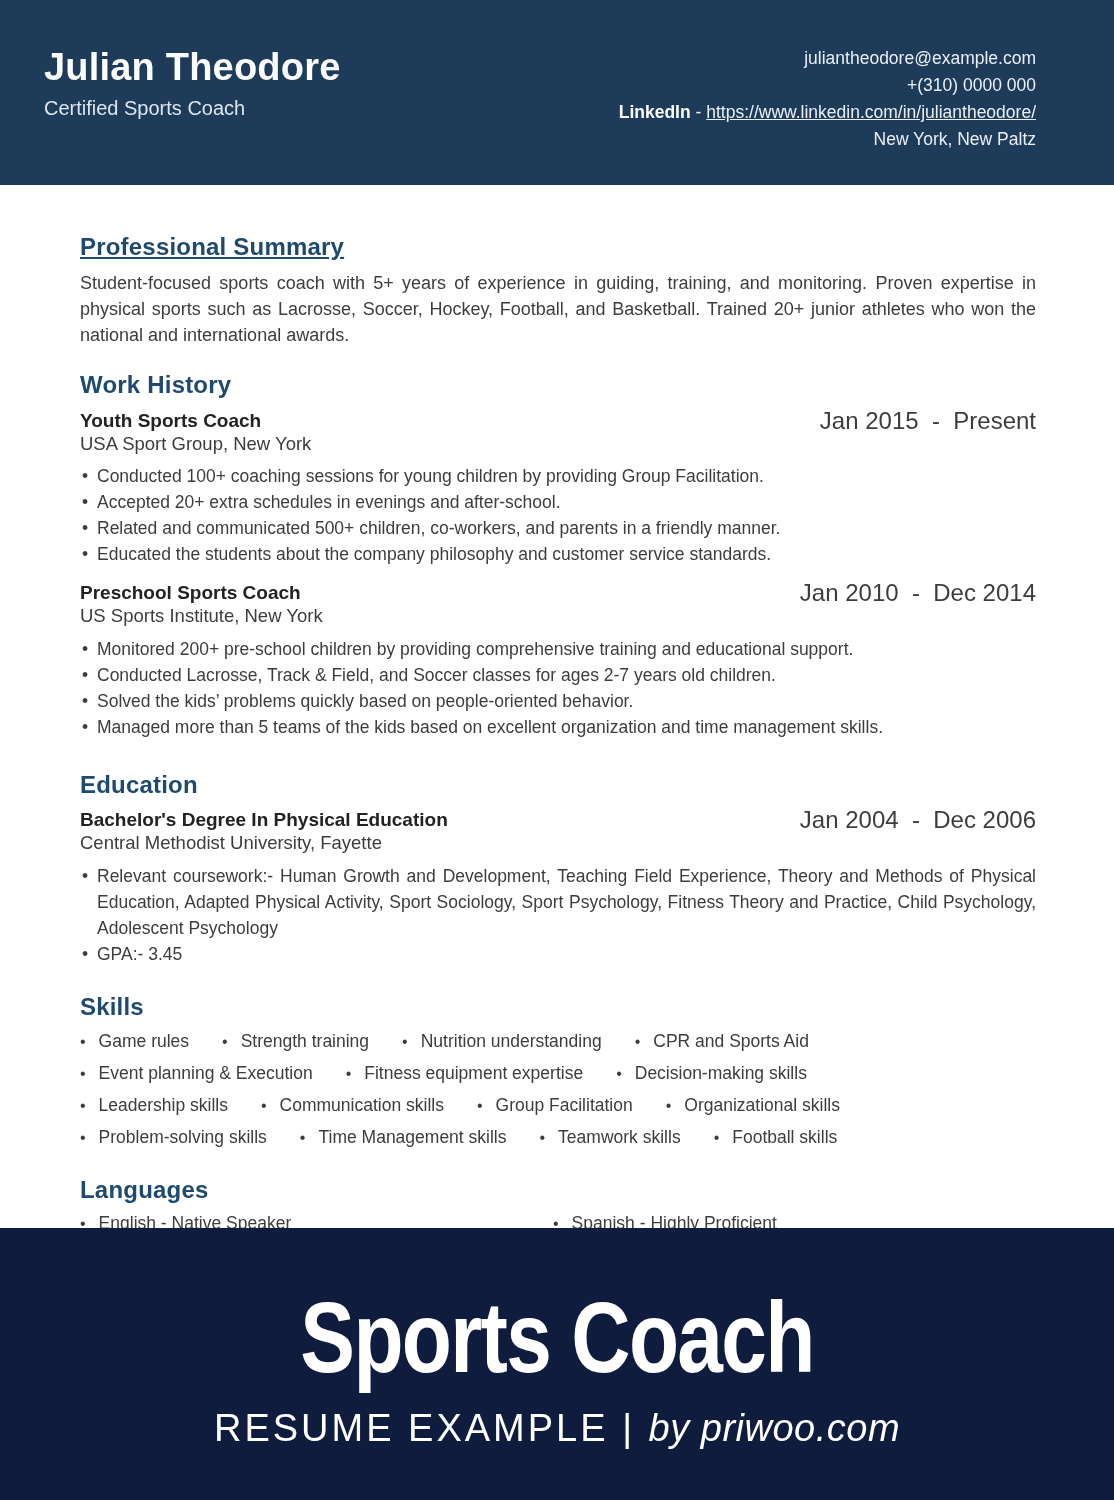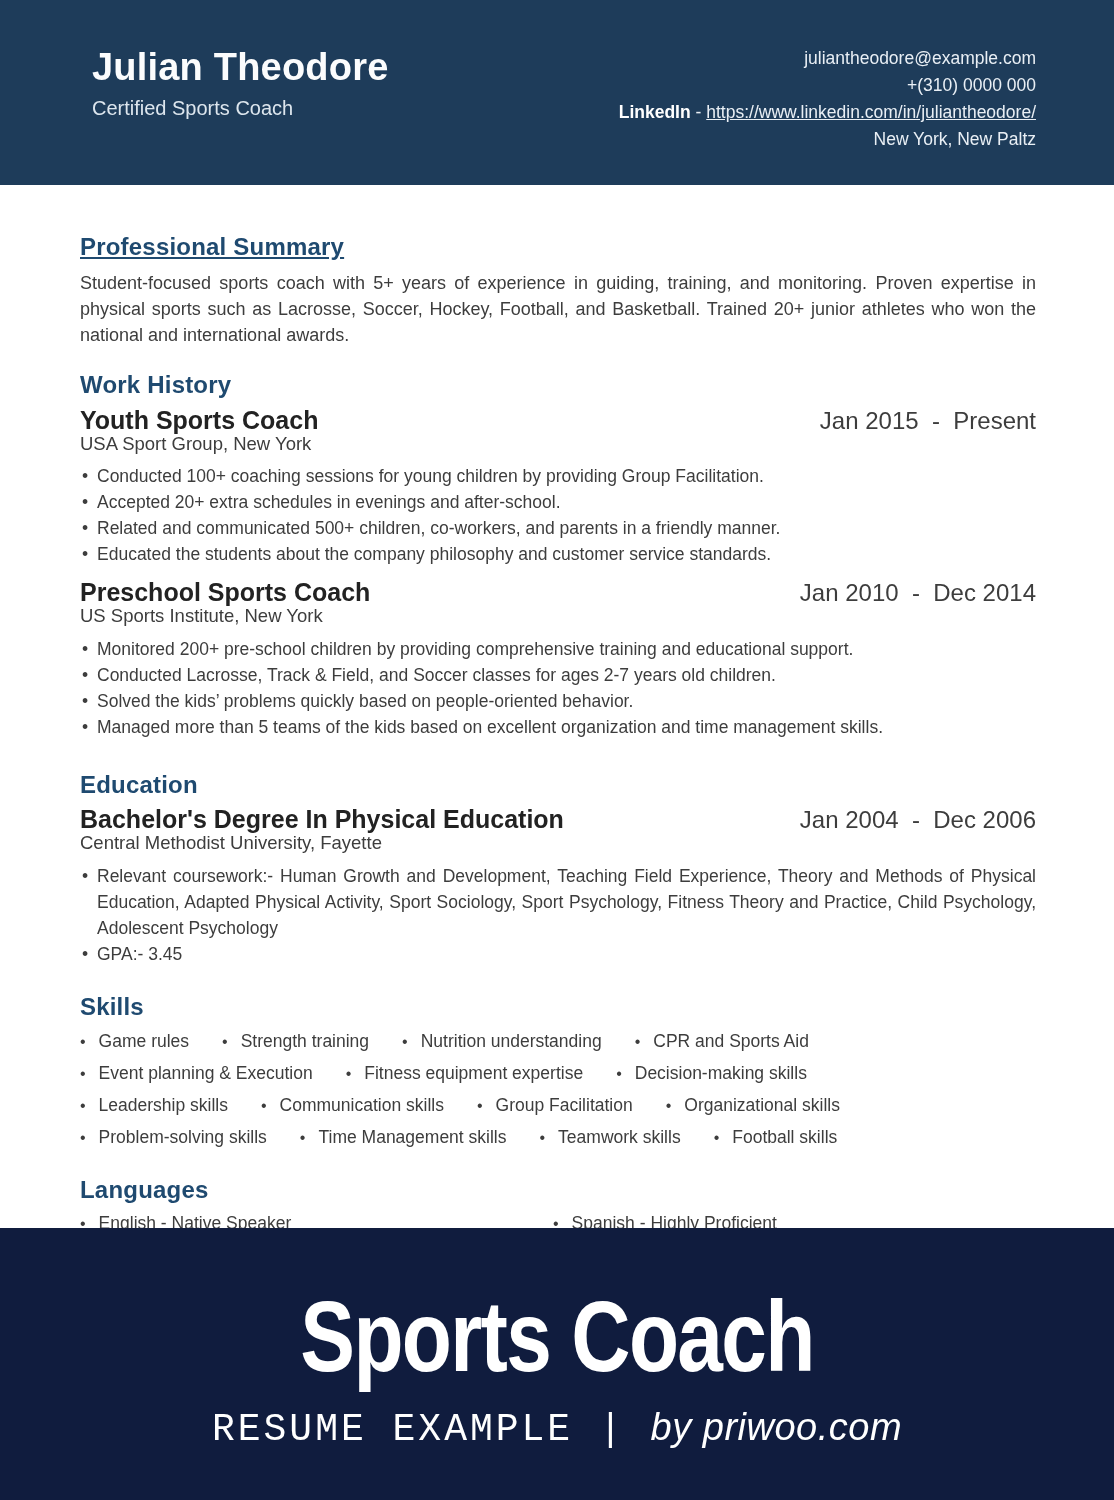--- a/index.html
+++ b/index.html
@@ -19,21 +19,21 @@
     background:#ffffff;
     overflow:hidden;
   }
   
   .header{
     height:185px;
     background:var(--header-bg);
     display:flex;
     justify-content:space-between;
     align-items:flex-start;
-    padding:45px 78px 0 92px;
+    padding:45px 78px 0 44px;
   }
   .person-name{
     font-size:38px;
     font-weight:700;
     color:#fbfcfd;
     line-height:44px;
     letter-spacing:.2px;
   }
   .person-title{
     margin-top:7px;
@@ -73,21 +73,21 @@
   .sec-work h2{margin-top:22px;}
   .job-head{
     display:flex;
     justify-content:space-between;
     align-items:flex-start;
   }
   .job1 .job-head{margin-top:9px;}
   .job2 .job-head{margin-top:14px;}
   .edu .job-head{margin-top:8px;}
   .job-role{
-    font-size:25px;
+    font-size:19px;
     font-weight:700;
     color:var(--heading-text);
     line-height:23px;
   }
   .job-company{
     font-size:18.5px;
     color:var(--body-text);
     line-height:23px;
   }
   .job-dates{
@@ -175,21 +175,21 @@
     transform-origin:center;
     white-space:nowrap;
   }
   .banner-sub{
     margin-top:14px;
     font-size:38px;
     line-height:44px;
     color:#ffffff;
     white-space:pre;
   }
-  .banner-sub .sub-prefix{letter-spacing:3px;font-family:Liberation Mono, monospace;}
+  .banner-sub .sub-prefix{letter-spacing:3px;}
   .banner-sub .sub-italic{font-style:italic;letter-spacing:.5px;}
 </style>
 </head>
 <body>
 
 <div class="page">
 
   <header class="header">
     <div class="header-left">
       <div class="person-name">Julian Theodore</div>

